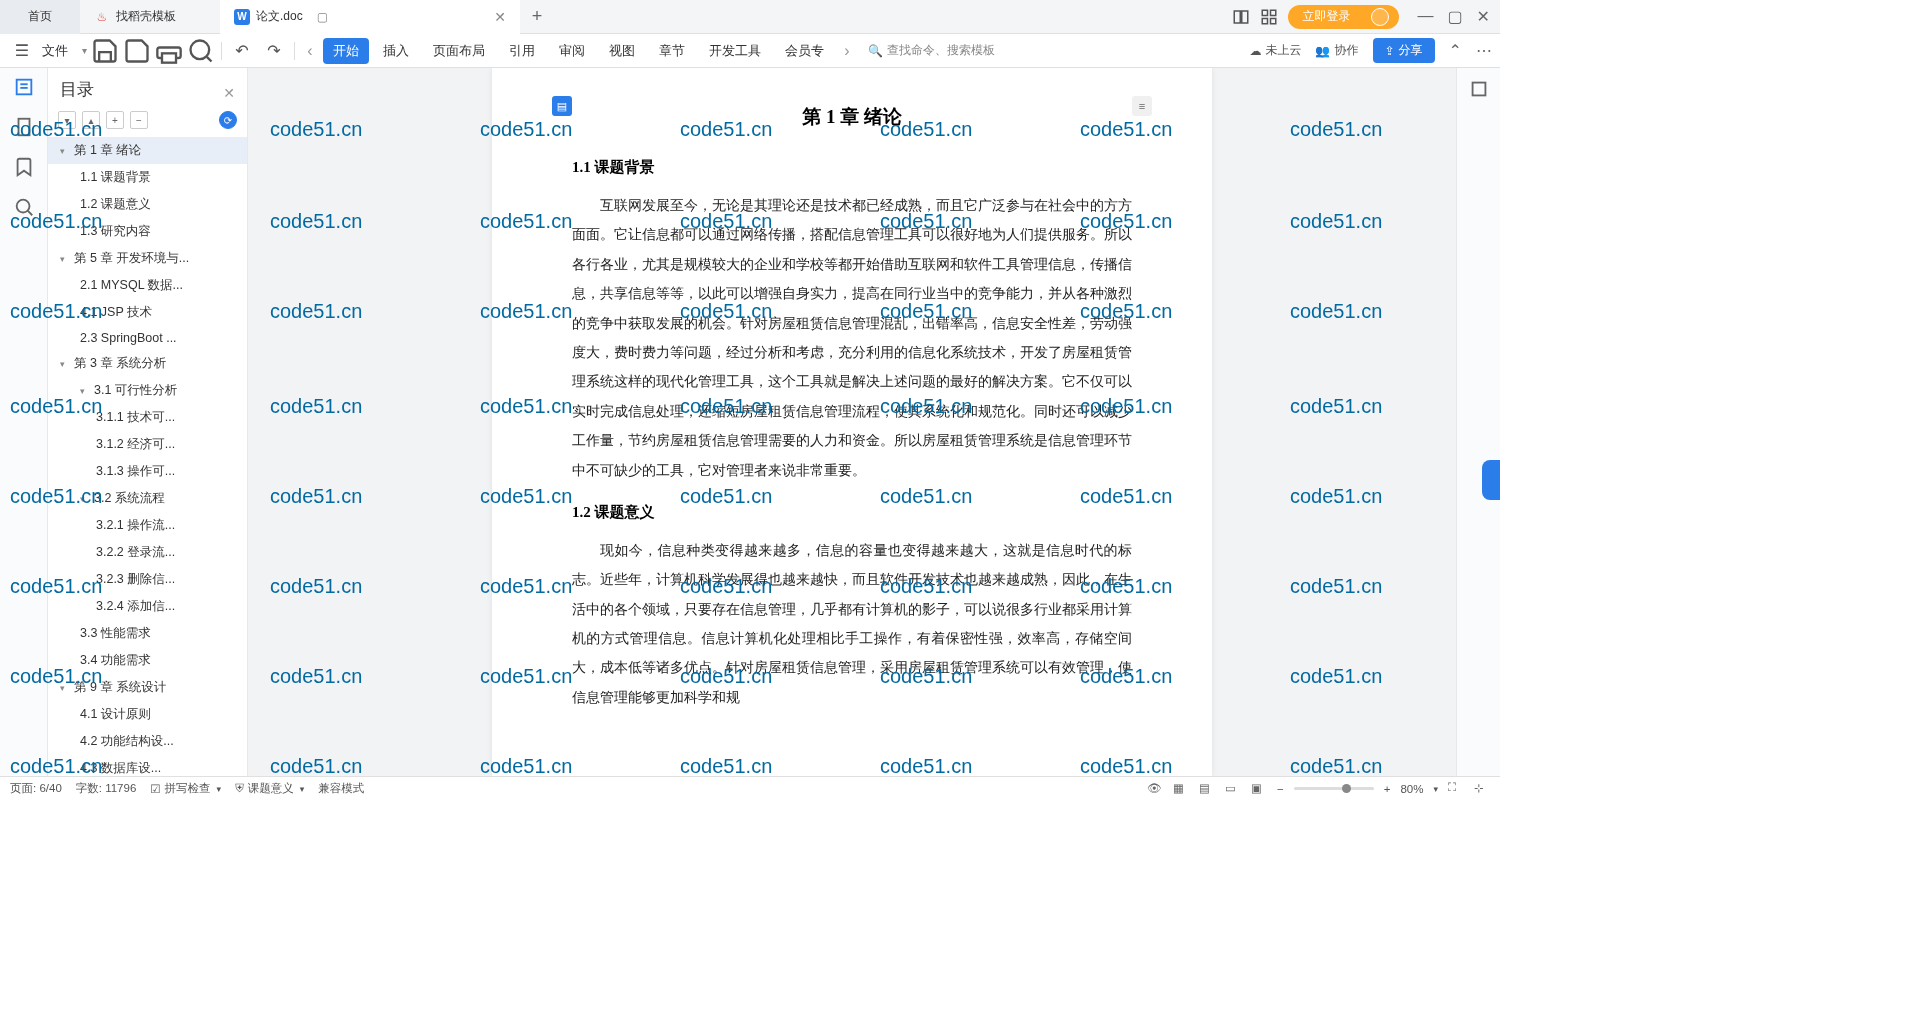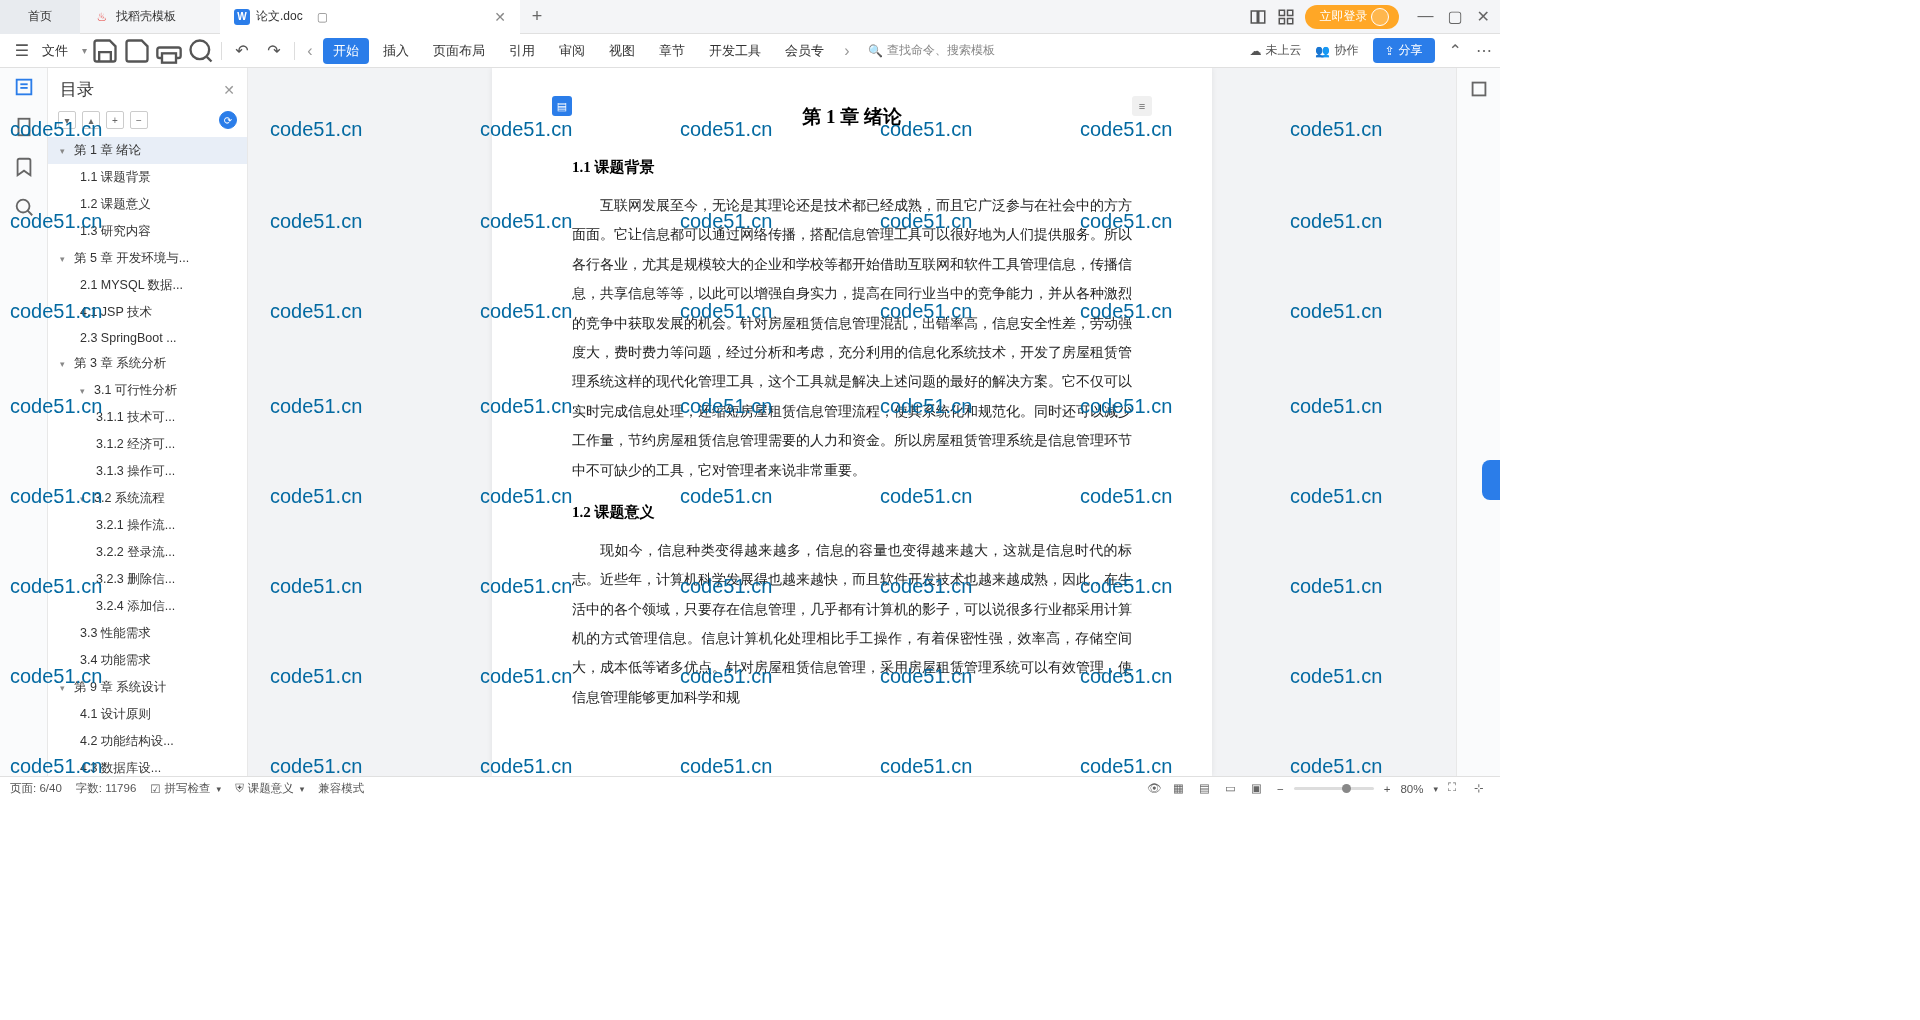--- a/index.html
+++ b/index.html
@@ -8,40 +8,40 @@
 .tab{height:34px;padding:0 14px;display:flex;align-items:center;gap:6px;font-size:12px;color:#333;cursor:pointer;position:relative}
 .tab.home{background:#e8ebef;width:80px;justify-content:center}
 .tab.template{width:140px}
 .tab.active{background:#fff}
 .tab-ico{width:16px;height:16px;display:flex;align-items:center;justify-content:center}
 .tab-close{margin-left:auto;color:#888;font-size:14px}
 .tab-expand{margin-left:8px;color:#888}
 .newtab{width:34px;display:flex;align-items:center;justify-content:center;color:#666;font-size:18px}
 .tabbar-right{margin-left:auto;display:flex;align-items:center;gap:10px;padding-right:10px}
 .sq-ico{width:18px;height:18px;color:#555}
-.login-btn{background:#ffa726;color:#fff;padding:3px 10px 3px 14px;border-radius:14px;font-size:12px;display:flex;align-items:center;gap:4px}
+.login-btn{background:#ffa726;color:#fff;padding:3px 10px 3px 14px;border-radius:14px;font-size:12px;display:flex;align-items:center;gap:21px}
 .avatar{width:18px;height:18px;background:#ffb74d;border-radius:50%;border:1px solid #fff}
 .win-ctrl{display:flex;gap:14px;margin-left:8px;color:#666}
 .ribbontabs{height:34px;display:flex;align-items:center;padding:0 8px;gap:4px;border-bottom:1px solid #e0e0e0}
 .rb-ico{width:28px;height:28px;display:flex;align-items:center;justify-content:center;color:#555;cursor:pointer}
 .rb-sep{width:1px;height:18px;background:#ddd;margin:0 2px}
 .rb-tab{padding:4px 10px;font-size:13px;color:#333;cursor:pointer;border-radius:4px}
 .rb-tab.active{background:#2b7de9;color:#fff}
 .rb-nav{width:18px;height:18px;color:#999;display:flex;align-items:center;justify-content:center}
 .rb-search{flex:0 0 150px;margin-left:8px;color:#888;font-size:12px;display:flex;align-items:center;gap:4px}
 .rb-right{margin-left:auto;display:flex;align-items:center;gap:14px}
 .rb-link{font-size:12px;color:#555;display:flex;align-items:center;gap:4px}
 .share-btn{background:#2b7de9;color:#fff;padding:4px 12px;border-radius:4px;font-size:12px;display:flex;align-items:center;gap:4px}
 .more-ico{color:#666}
 .main{display:flex;height:calc(100% - 34px - 34px - 24px)}
 .leftbar{width:48px;background:#fafbfc;border-right:1px solid #e8e8e8;display:flex;flex-direction:column;align-items:center;padding-top:8px;gap:18px}
 .lb-ico{width:22px;height:22px;color:#666;cursor:pointer}
 .lb-ico.active{color:#2b7de9}
 .outline{width:200px;border-right:1px solid #e8e8e8;display:flex;flex-direction:column;background:#fff}
-.ol-head{padding:10px 12px 6px;display:flex;align-items:center}
+.ol-head{padding:10px 12px 6px;display:flex;align-items:flex-end}
 .ol-title{font-size:17px;font-weight:500;color:#333}
 .ol-close{margin-left:auto;color:#999;font-size:14px;cursor:pointer}
 .ol-tools{padding:4px 10px 8px;display:flex;gap:6px;align-items:center}
 .ol-tool{width:18px;height:18px;border:1px solid #ccc;border-radius:2px;display:flex;align-items:center;justify-content:center;font-size:10px;color:#666;cursor:pointer}
 .ol-tool.blue{margin-left:auto;background:#2b7de9;color:#fff;border-color:#2b7de9;border-radius:50%}
 .ol-list{flex:1;overflow-y:auto;font-size:12.5px;color:#333}
 .ol-item{padding:5px 8px;cursor:pointer;white-space:nowrap;overflow:hidden;text-overflow:ellipsis;display:flex;align-items:center;gap:4px}
 .ol-item.sel{background:#e8eef7}
 .ol-chev{width:10px;color:#888;font-size:9px}
 .lv1{padding-left:12px}.lv2{padding-left:32px}.lv3{padding-left:48px}

